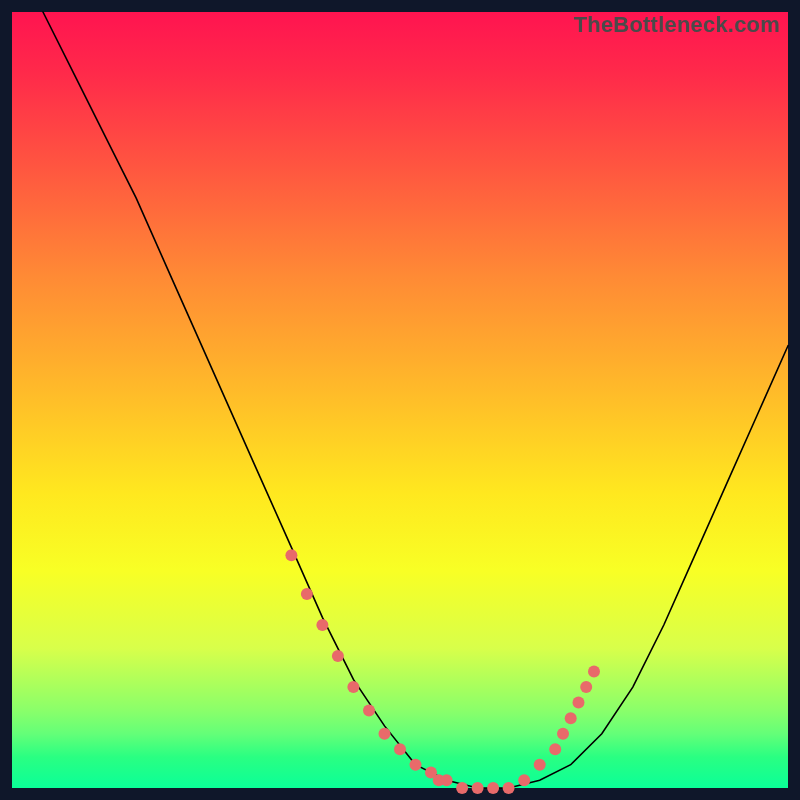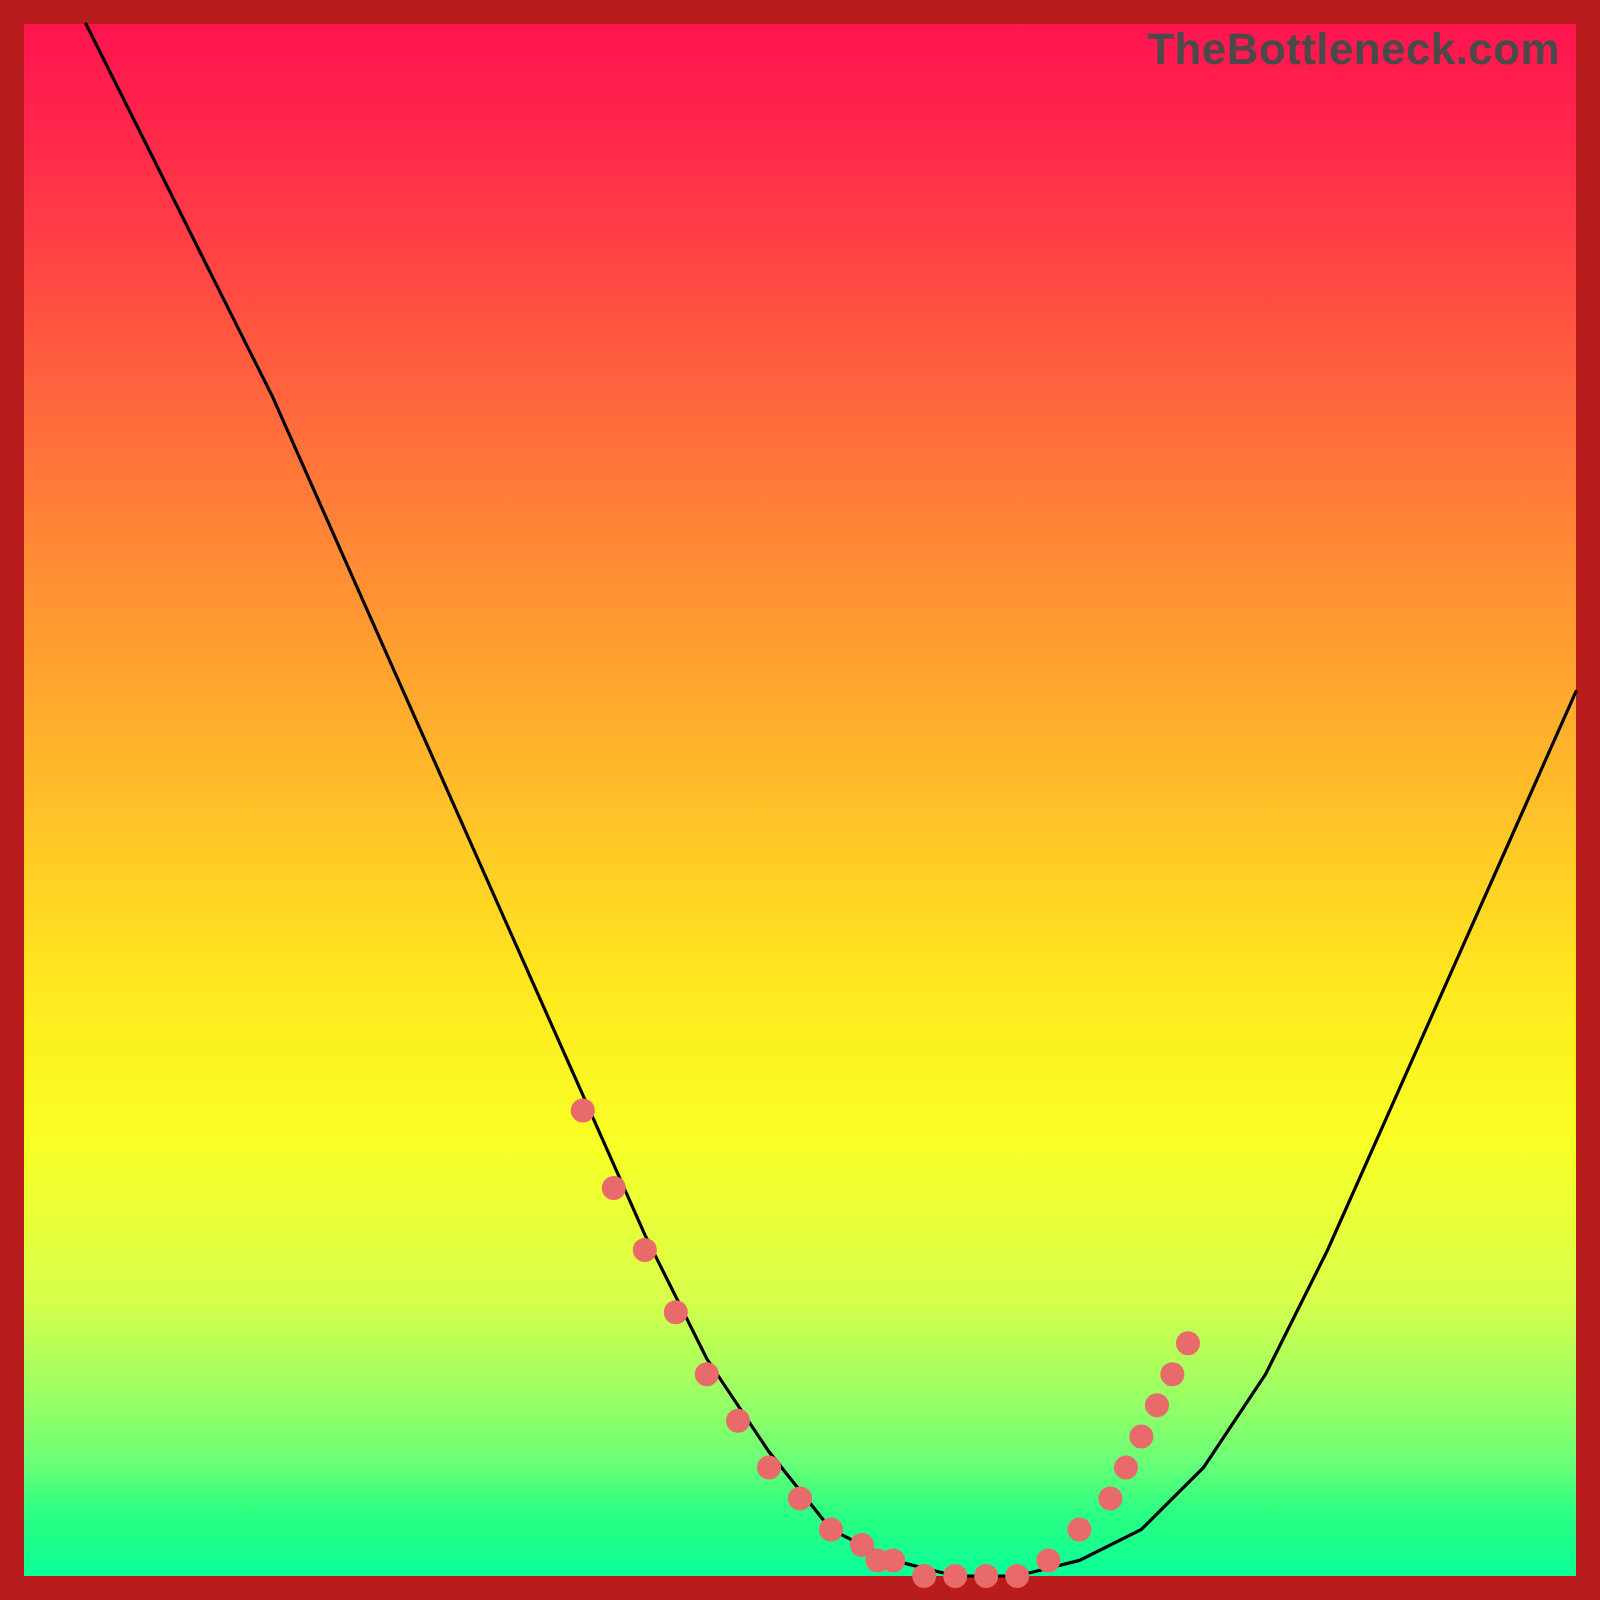--- a/index.html
+++ b/index.html
@@ -1,21 +1,21 @@
 <!DOCTYPE html>
 <html><head>
 <meta charset="utf-8">
 <style>
   * { margin: 0; padding: 0; box-sizing: border-box; }
   html, body { width: 800px; height: 800px; overflow: hidden; background: #000; }
   .chart-container {
     position: relative;
     width: 800px;
     height: 800px;
-    background: #b91c1c;
+    background: #0f172a;
   }
   .plot-area {
     position: absolute;
     left: 12px;
     top: 12px;
     width: 776px;
     height: 776px;
     background: linear-gradient(to bottom,
       #ff1450 0%,
       #ff2a4a 8%,

